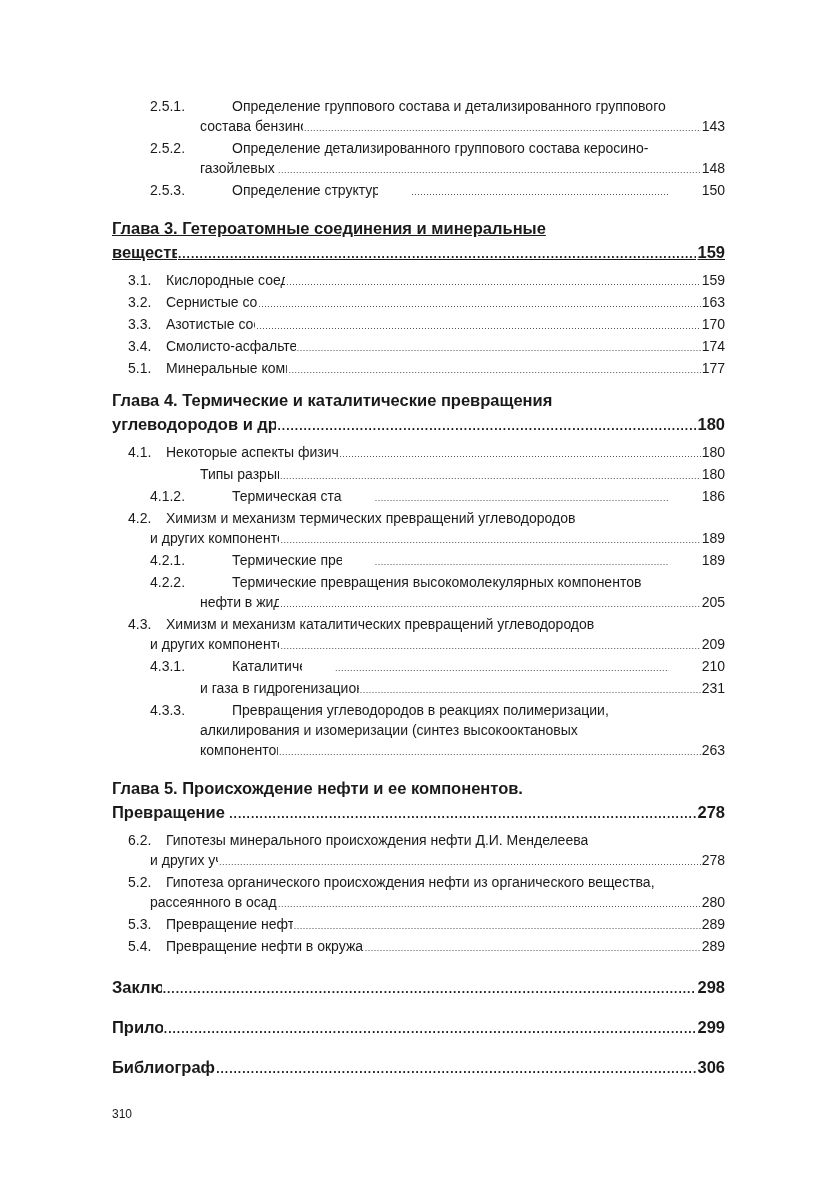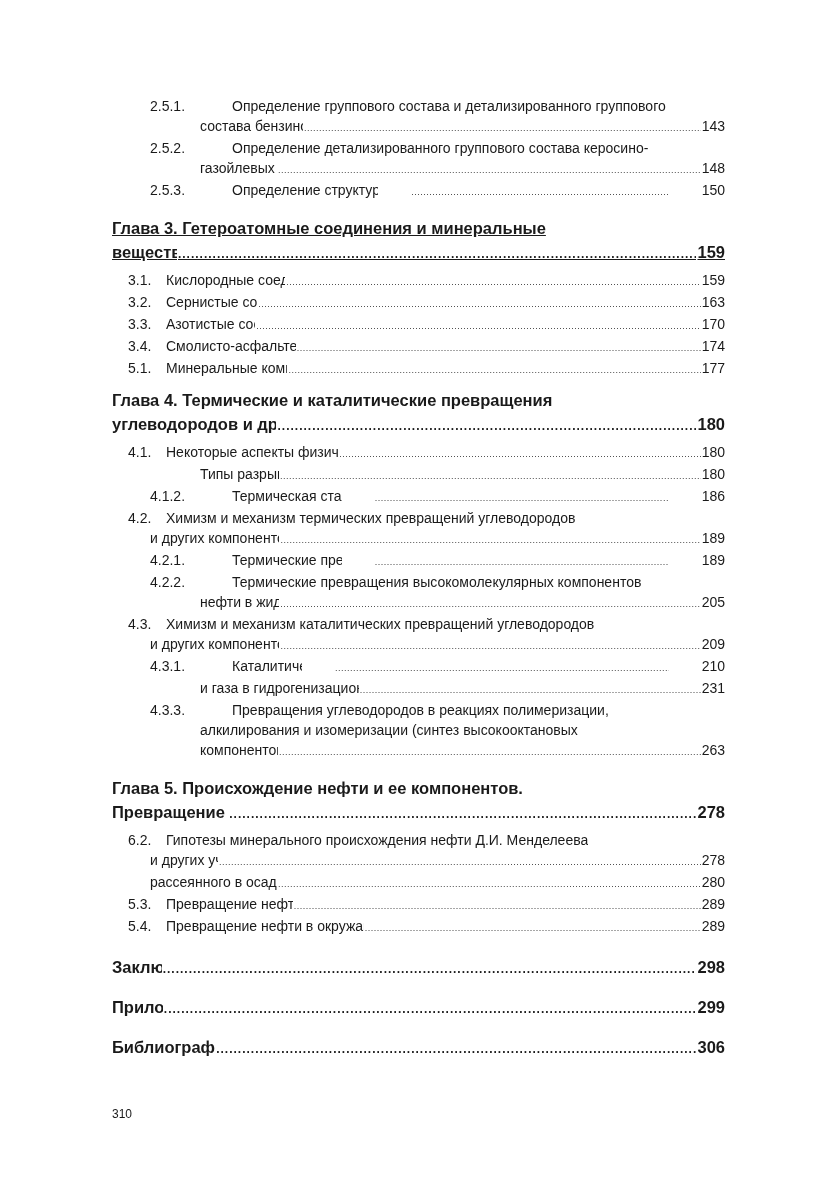--- a/index.html
+++ b/index.html
@@ -236,20 +236,24 @@
         <span class="num">6.2.</span>
         <span class="txt">Гипотезы минерального происхождения нефти Д.И. Менделеева</span>
       </div>
     <div class="line cont1">
         <span class="txt">и других ученых</span>
         <span class="dots"></span>
         <span class="pg">278</span>
       </div>
   </div>
   <div class="entry">
+    <div class="line lvl1">
+        <span class="num">5.2.</span>
+        <span class="txt">Гипотеза органического происхождения нефти из органического вещества,</span>
+      </div>
     <div class="line cont1">
         <span class="txt">рассеянного в осадочных породах</span>
         <span class="dots"></span>
         <span class="pg">280</span>
       </div>
   </div>
   <div class="entry">
     <div class="line lvl1">
         <span class="num">5.3.</span>
         <span class="txt">Превращение нефти в земной коре</span>

